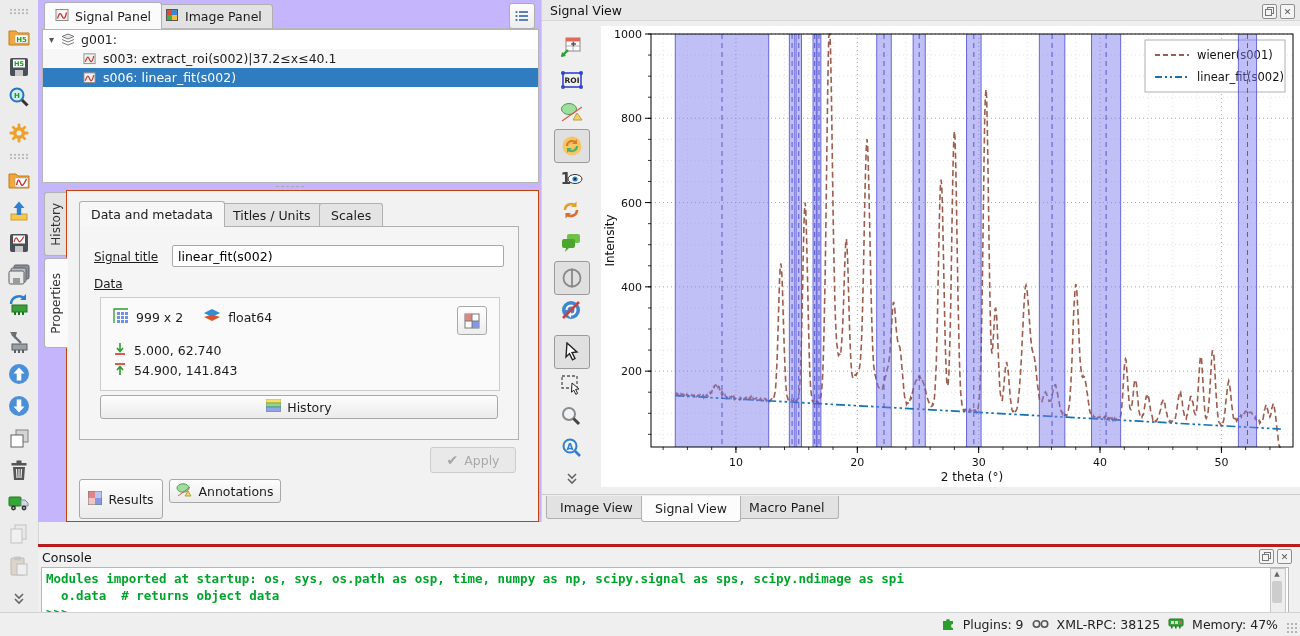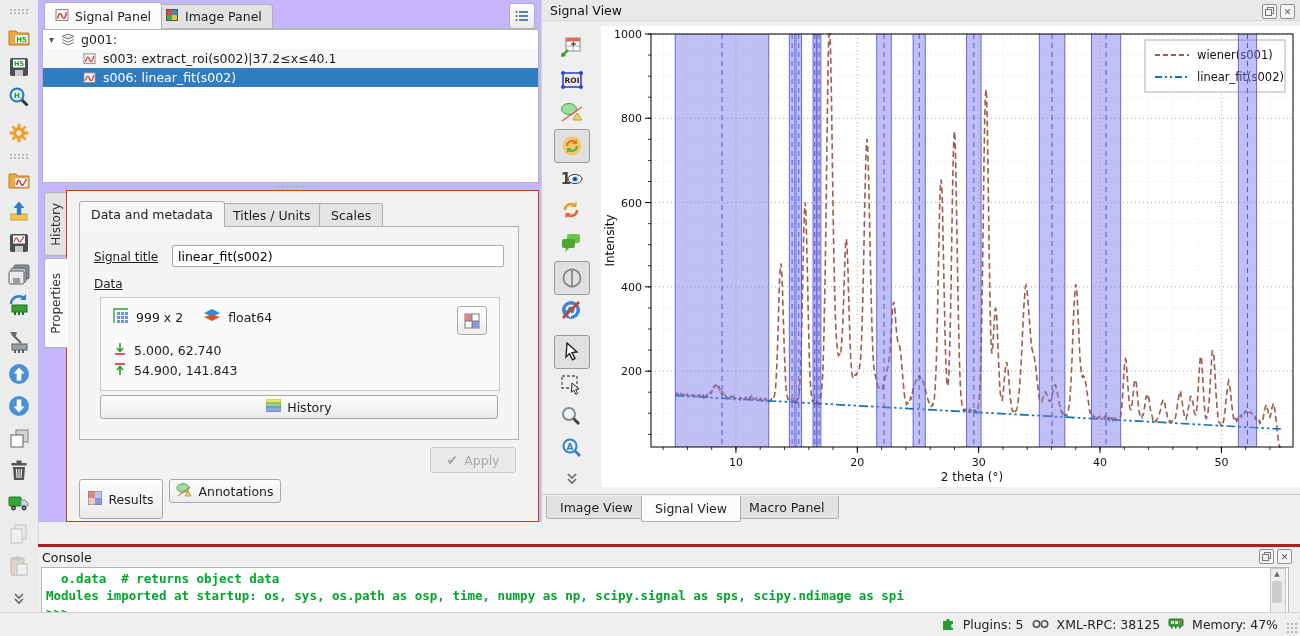--- a/index.html
+++ b/index.html
@@ -770,33 +770,33 @@
 
   <div class="console">
     <span class="console-header">Console</span>
     <div class="win-btn" style="right:26px;top:2px">
       <svg width="9" height="9" viewBox="0 0 9 9">
           <rect x="2.5" y="0.5" width="6" height="6" fill="none" stroke="#777"></rect>
           <rect x="0.5" y="2.5" width="6" height="6" fill="#f4f4f4" stroke="#777"></rect>
         </svg>
     </div>
     <div class="win-btn" style="right:8px;top:2px">✕</div>
-    <div class="console-body" style="color: rgb(0, 166, 43);"><div>  o.data  # returns object data</div><div>Modules imported at startup: os, sys, os.path as osp, time, numpy as np, scipy.signal as sps, scipy.ndimage as spi</div><div>&gt;&gt;&gt;</div></div>
+    <div class="console-body" style="color: rgb(0, 166, 43);"><div>Modules imported at startup: os, sys, os.path as osp, time, numpy as np, scipy.signal as sps, scipy.ndimage as spi</div><div>  o.data  # returns object data</div><div>&gt;&gt;&gt;</div></div>
     <div class="vscroll">
       <div class="arr" style="top:0">▲</div>
       <div class="thumb"></div>
       <div class="arr" style="bottom:0">▼</div>
     </div>
   </div>
 
   <div class="status-bar">
     <span><svg width="14" height="14" viewBox="0 0 14 14">
           <path d="M2 5h3a2 2 0 1 1 4 0h3v3a2 2 0 1 0 0 4v2H2z" fill="#2d9d2d"></path>
         </svg></span>
-    <span>Plugins: 5</span>
+    <span>Plugins: 9</span>
     <span><svg width="17" height="10" viewBox="0 0 17 10">
           <circle cx="4.5" cy="5" r="3.2" fill="none" stroke="#555" stroke-width="1.6"></circle>
           <circle cx="12.5" cy="5" r="3.2" fill="none" stroke="#555" stroke-width="1.6"></circle>
         </svg></span>
     <span>XML-RPC: 38125</span>
     <span><svg width="16" height="12" viewBox="0 0 16 12">
           <rect x="1" y="2" width="14" height="7" rx="1" fill="#3aa13a" stroke="#1f7a1f"></rect>
           <rect x="3" y="4" width="3" height="3" fill="#c8e6c8"></rect>
           <rect x="7" y="4" width="3" height="3" fill="#c8e6c8"></rect>
           <rect x="11" y="4" width="3" height="3" fill="#e05555"></rect>

